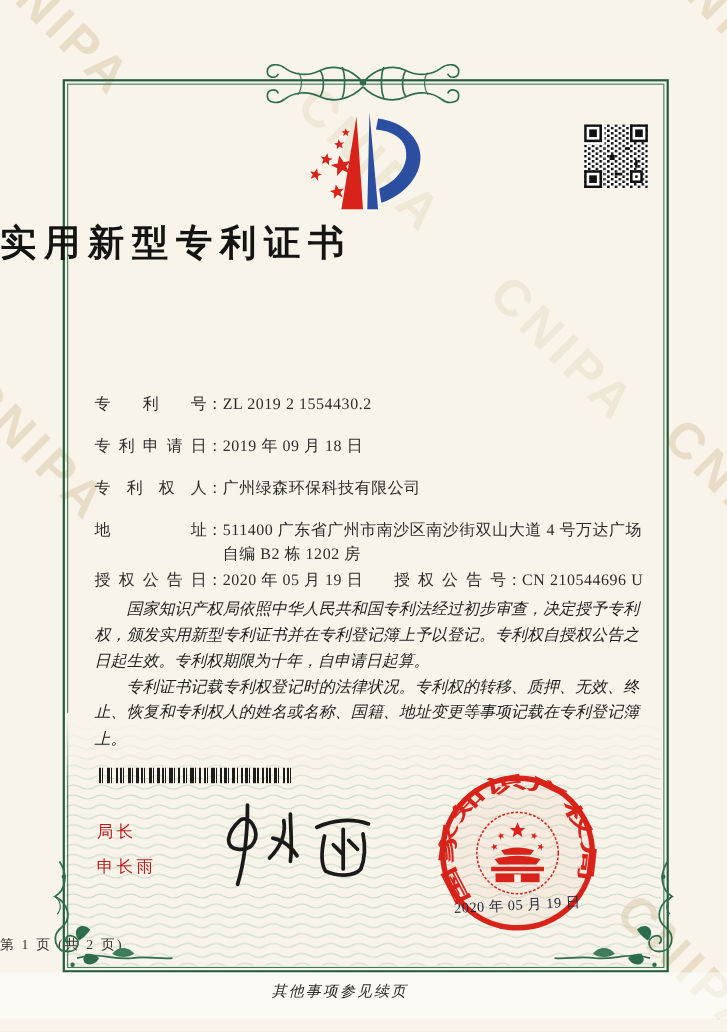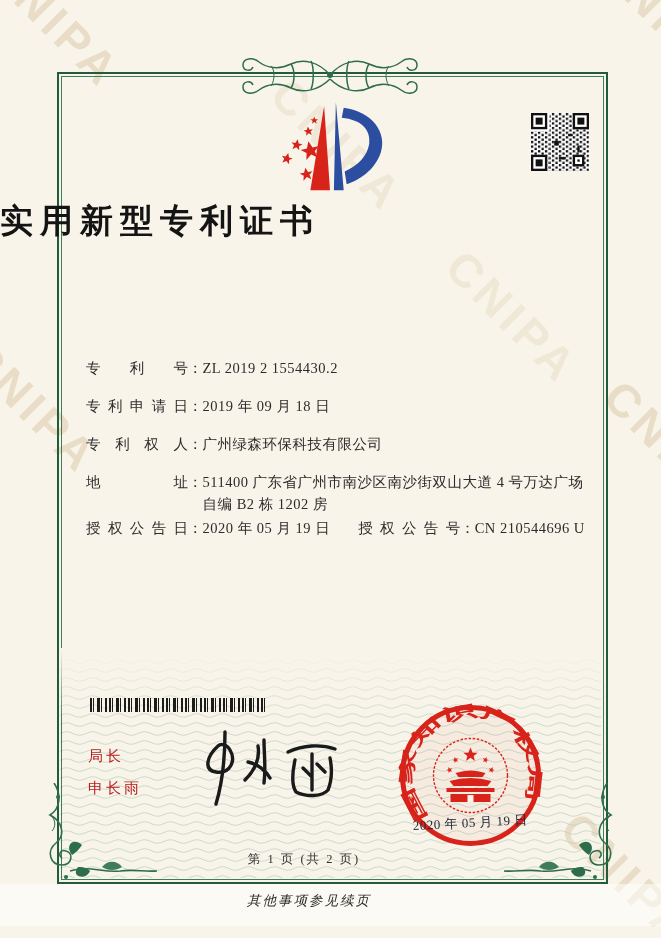--- a/index.html
+++ b/index.html
@@ -32,21 +32,21 @@
   .grant2{display:inline-block;margin-left:28px;}
   .paras{left:86px;top:543px;width:495px;font-size:14.5px;line-height:23.5px;color:#1e1e1e;
          text-align:justify;font-style:italic;}
   .paras p{margin:0;text-indent:2em;}
   .barcode{left:90px;top:698px;width:176px;height:14px;
     background:repeating-linear-gradient(90deg,#1c1c1c 0 2px,transparent 2px 3px,
       #1c1c1c 3px 4px,transparent 4px 7px,#1c1c1c 7px 10px,transparent 10px 11px,
       #1c1c1c 11px 12px,transparent 12px 15px,#1c1c1c 15px 17px,transparent 17px 19px);}
   .signer{left:88px;font-family:"Liberation Sans", sans-serif;font-size:15px;
           letter-spacing:3px;color:#b91c1c;}
-  .pagenum{left:0;top:851px;width:608px;text-align:center;font-size:12.5px;
+  .pagenum{left:0;top:851px;width:661px;text-align:left;font-size:12.5px;
            letter-spacing:2px;color:#333;}
   .bottom-band{position:absolute;left:0;top:884px;width:661px;height:42px;
            background:rgba(255,255,255,.55);z-index:3;}
   .footer-note{left:0;top:892px;width:618px;text-align:center;font-size:13.5px;
            letter-spacing:2px;color:#2a2a2a;font-style:italic;z-index:5;}
   svg{display:block;}
 </style>
 </head>
 <body>
 
@@ -163,20 +163,24 @@
     <div class="abs row" style="top:433px">
       <span class="flabel">专利权人</span><span class="colon">：</span><span class="fvalue">广州绿森环保科技有限公司</span>
     </div>
     <div class="abs row" style="top:471px">
       <span class="flabel">地址</span><span class="colon">：</span><span class="fvalue" style="width:382px">511400 广东省广州市南沙区南沙街双山大道 4 号万达广场自编 B2 栋 1202 房</span>
     </div>
     <div class="abs row" style="top:517px">
       <span><span class="flabel">授权公告日</span><span class="colon">：</span><span class="fvalue">2020 年 05 月 19 日</span></span><span class="grant2"><span class="flabel">授权公告号</span><span class="colon">：</span><span class="fvalue">CN 210544696 U</span></span>
     </div>
 
+    <div class="abs paras">
+      <p>国家知识产权局依照中华人民共和国专利法经过初步审查，决定授予专利权，颁发实用新型专利证书并在专利登记簿上予以登记。专利权自授权公告之日起生效。专利权期限为十年，自申请日起算。</p>
+      <p>专利证书记载专利权登记时的法律状况。专利权的转移、质押、无效、终止、恢复和专利权人的姓名或名称、国籍、地址变更等事项记载在专利登记簿上。</p>
+    </div>
 
     <div class="abs barcode"></div>
 
     <div class="abs signer" style="top:747px">局长</div>
     <div class="abs signer" style="top:779px">申长雨</div>
 
     <svg class="abs" style="left:185px;top:726px" width="165" height="85" viewBox="0 0 165 85">
       <g stroke="#1a1a1a" stroke-width="3.4" fill="none" stroke-linecap="round" stroke-linejoin="round">
         <path d="M33 20 C22 30 18 44 31 46 C46 48 51 34 45 24 C41 17 35 18 33 20"></path>
         <path d="M40 6 C40 30 37 58 31 78"></path>

